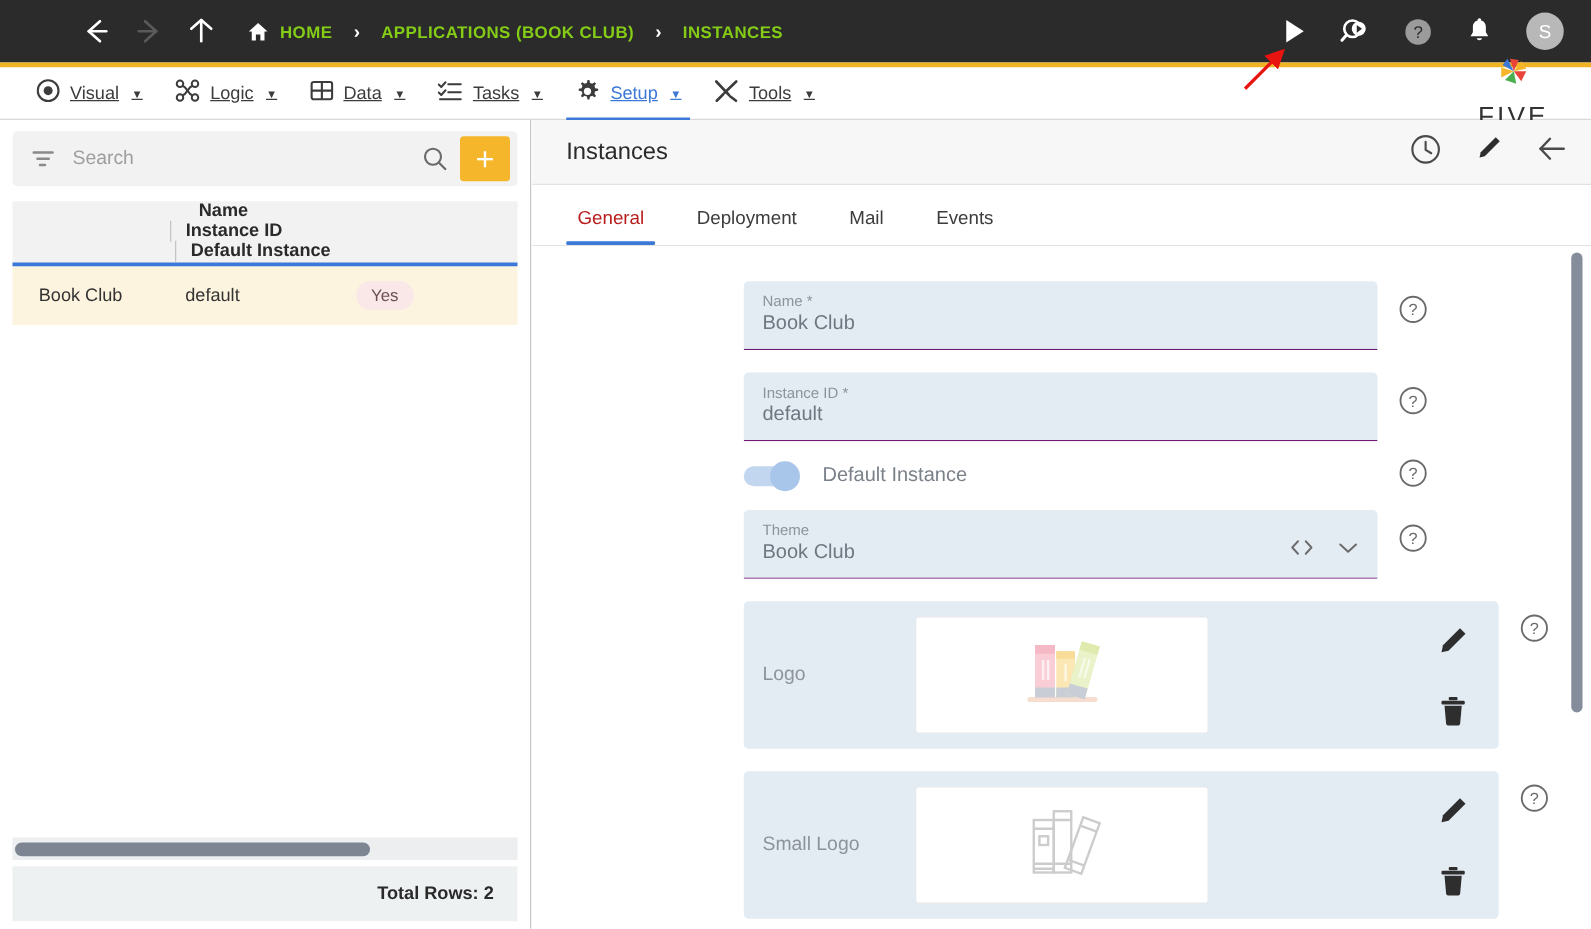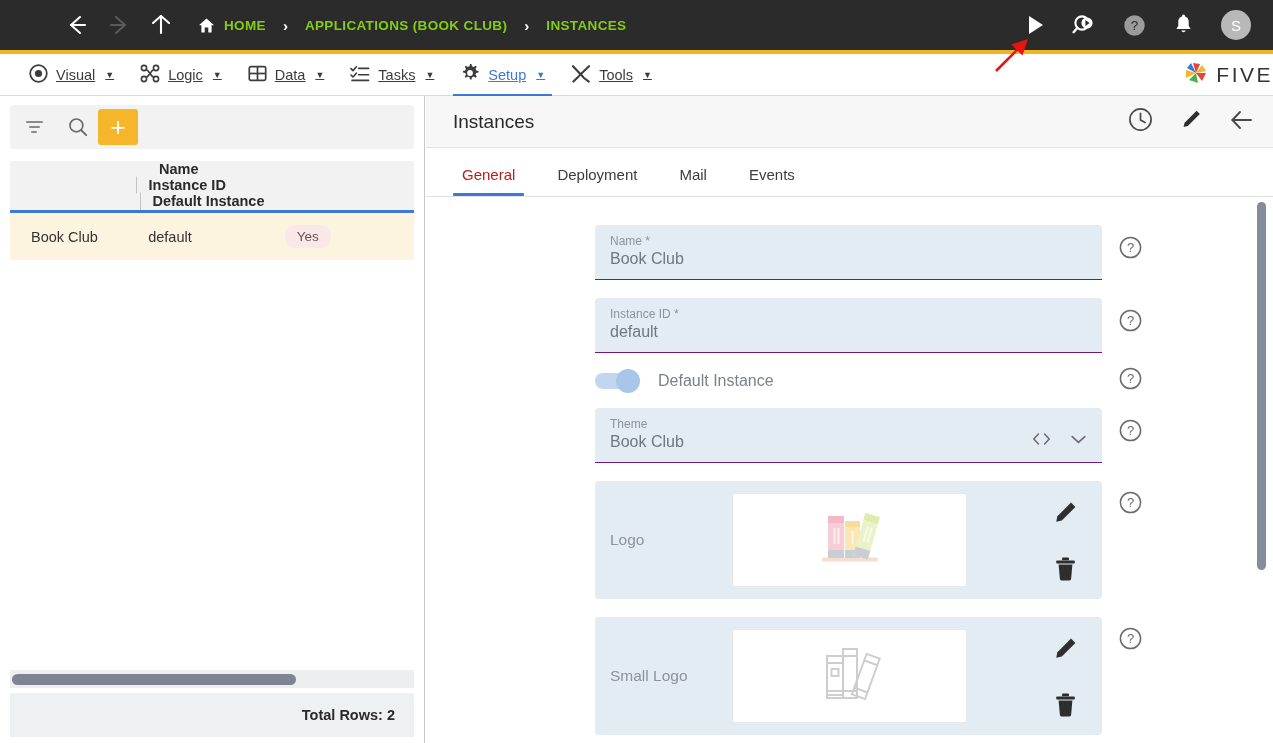--- a/index.html
+++ b/index.html
@@ -45,21 +45,21 @@
   }
   .menu-item {
     display:flex; align-items:center; height:45px; padding:0 13px;
     font-size:14.5px; color:#3c3c3c; cursor:pointer; position:relative; gap:8px;text-decoration:underline;
   }
   .menu-item.active { color:#3b78d8; }
   .menu-item.active .mi-underline {
     position:absolute; left:6px; right:6px; bottom:0; height:3px; background:#3b78d8;
   }
   .mi-caret { font-size:9px; margin-left:2px; }
-  .five-logo { margin-left:auto; display:flex; align-items:center; gap:7px; padding-right:0; }
+  .five-logo { margin-left:auto; display:flex; align-items:center; gap:7px; padding-right:34px;flex-direction:column; }
   .five-text { font-size:21px; letter-spacing:2.5px; color:#333; font-weight:400; }
 
   
   .sidebar {
     position:absolute; left:0; top:96px; width:425px; height:647px;
     background:#fff; border-right:1px solid #c9c9c9; overflow:hidden;
   }
   .searchbar {
     margin:9px 10px 0 10px; height:44px; background:#f2f2f2; border-radius:4px;
     display:flex; align-items:center; padding:0 4px 0 14px;
@@ -160,21 +160,21 @@
   .toggle {
     width:44px; height:16px; background:#c3d6ef; border-radius:9px; position:relative; cursor:pointer;
   }
   .toggle .knob {
     position:absolute; right:-1px; top:-4px; width:24px; height:24px;
     border-radius:50%; background:#a8c5ea;
   }
   .toggle-lbl { font-size:16px; color:#7a8189; margin-left:19px; }
 
   .media-field {
-    width:507px; background:#e3ebf3; border-radius:4px; position:relative;
+    width:604px; background:#e3ebf3; border-radius:4px; position:relative;
     display:flex; align-items:center; padding:12px 0 12px 15px; min-height:104px;
   }
   .media-lbl { font-size:15.5px; color:#8c939b; width:122px; flex:none; }
   .media-box {
     width:235px; height:94px; background:#fff; border:1px solid #e6e9ec;
     border-radius:3px; display:flex; align-items:center; justify-content:center;
   }
   .media-actions {
     position:absolute; right:24px; top:0; bottom:0;
     display:flex; flex-direction:column; justify-content:center; gap:30px; align-items:center;
@@ -366,20 +366,21 @@
   </div>
 
   <div class="sidebar">
 
     <div class="searchbar">
       <div class="filter-icon">
         <i></i>
           <i></i>
           <i></i>
       </div>
+      <input class="search-input" value="" placeholder="Search" style="">
       <span class="search-go">
         <svg width="20" height="20" viewBox="0 0 20 20">
             <circle cx="8.4" cy="8.4" r="6.4" fill="none" stroke="#6b6b6b" stroke-width="1.7"></circle>
             <line x1="13" y1="13" x2="18.2" y2="18.2" stroke="#6b6b6b" stroke-width="1.9" stroke-linecap="round"></line>
           </svg>
       </span>
       <div class="add-btn">+</div>
     </div>
 
     <div class="grid-wrap">

